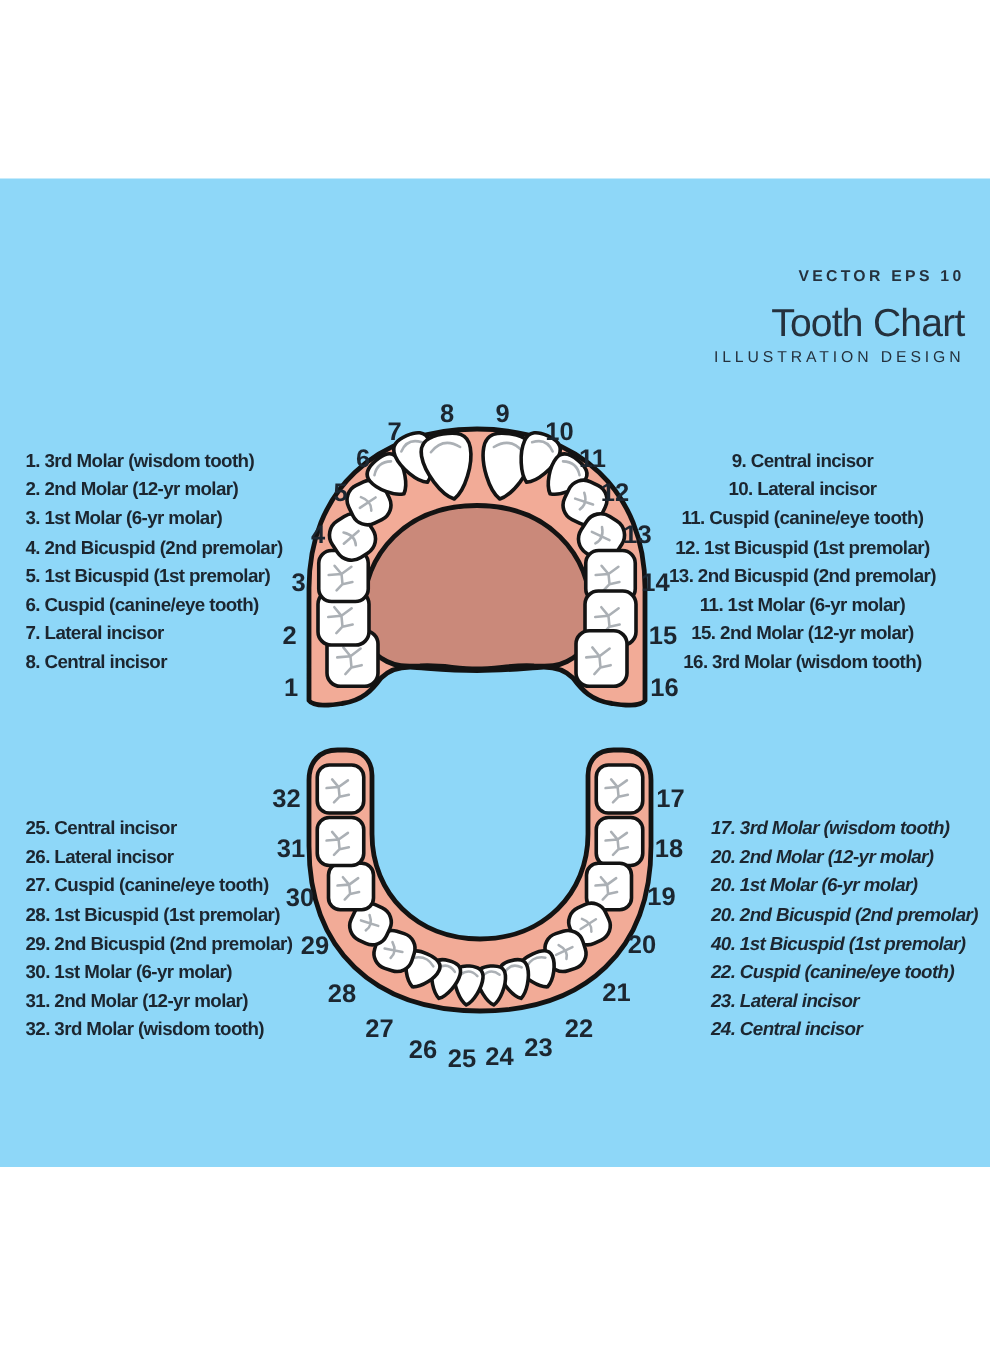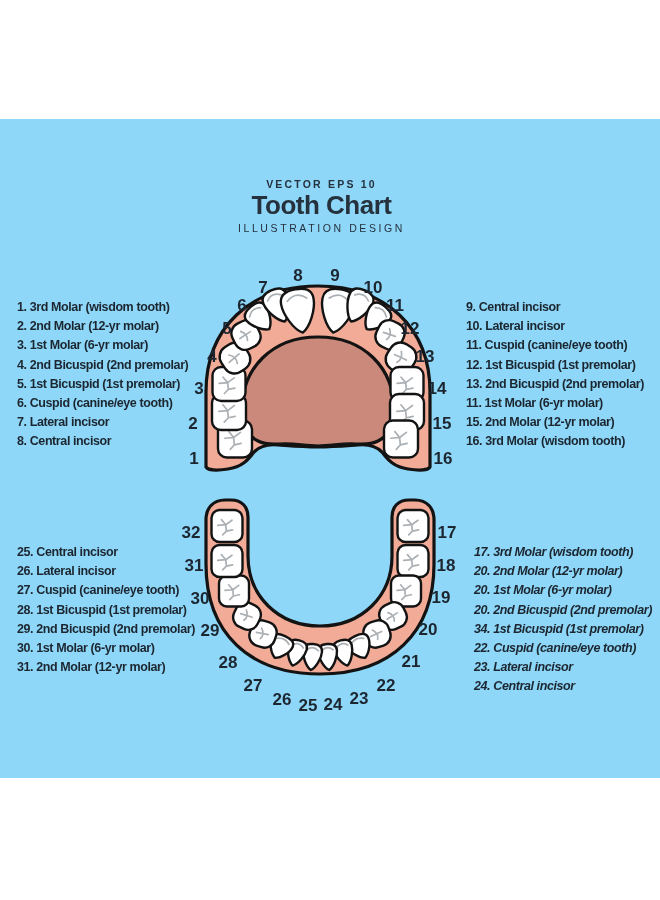--- a/index.html
+++ b/index.html
@@ -4,39 +4,39 @@
 <style>
   html,body{margin:0;padding:0;}
   body{
     width:660px;height:900px;position:relative;background:#ffffff;
     font-family:"Liberation Sans", sans-serif;overflow:hidden;
   }
   .blue-square{
     position:absolute;left:0;top:119px;width:660px;height:659px;
     background:var(--background_blue,#8ed7f8);
   }
-  .header{position:absolute;left:0;top:178px;width:643px;text-align:center;}
+  .header{position:absolute;left:0;top:178px;width:643px;text-align:right;}
   .kicker{
     font-size:10.5px;font-weight:700;letter-spacing:2.2px;
     color:var(--title_dark,#25313d);
   }
   .title{
-    font-size:26px;font-weight:700;letter-spacing:-0.5px;line-height:28px;
-    color:var(--title_dark,#25313d);margin-top:1px;
+    font-size:26px;font-weight:400;letter-spacing:-0.5px;line-height:28px;
+    color:var(--title_dark,#25313d);margin-top:11px;
   }
   .subtitle{
     font-size:10.5px;font-weight:400;letter-spacing:2.6px;
     color:var(--title_dark,#25313d);margin-top:3px;
   }
   .legend{
     position:absolute;font-size:12.5px;font-weight:700;letter-spacing:-0.4px;
     line-height:19.2px;color:var(--text_dark,#1c2630);white-space:nowrap;
   }
   .legend.ul{left:17px;top:298px;}
-  .legend.ur{left:466px;top:298px;}
+  .legend.ur{left:446px;top:298px;text-align:center;}
   .legend.ll{left:17px;top:543px;}
   .legend.lr{left:474px;top:543px;font-style:italic;}
   svg.diagram{position:absolute;left:0;top:0;}
   .gum{fill:var(--gum_pink,#f2ab97);stroke:var(--outline_black,#131313);stroke-width:3.2;stroke-linejoin:round;}
   .palate{fill:var(--palate_pink,#ca897a);stroke:var(--outline_black,#131313);stroke-width:3.2;stroke-linejoin:round;}
   .tooth{fill:var(--tooth_white,#ffffff);stroke:var(--outline_black,#131313);stroke-width:2.4;stroke-linejoin:round;}
   .fissure{fill:none;stroke:var(--fissure_gray,#abb0b5);stroke-width:1.7;stroke-linecap:round;stroke-linejoin:round;}
   .tooth-num{
     font-family:"Liberation Sans", sans-serif;font-size:17px;font-weight:700;
     fill:var(--text_dark,#1c2630);text-anchor:middle;
@@ -74,27 +74,28 @@
     <div class="legend-line">16. 3rd Molar (wisdom tooth)</div>
   </div>
 <div class="legend ll">
     <div class="legend-line">25. Central incisor</div>
     <div class="legend-line">26. Lateral incisor</div>
     <div class="legend-line">27. Cuspid (canine/eye tooth)</div>
     <div class="legend-line">28. 1st Bicuspid (1st premolar)</div>
     <div class="legend-line">29. 2nd Bicuspid (2nd premolar)</div>
     <div class="legend-line">30. 1st Molar (6-yr molar)</div>
     <div class="legend-line">31. 2nd Molar (12-yr molar)</div>
+    <div class="legend-line">32. 3rd Molar (wisdom tooth)</div>
   </div>
 <div class="legend lr">
     <div class="legend-line">17. 3rd Molar (wisdom tooth)</div>
     <div class="legend-line">20. 2nd Molar (12-yr molar)</div>
     <div class="legend-line">20. 1st Molar (6-yr molar)</div>
     <div class="legend-line">20. 2nd Bicuspid (2nd premolar)</div>
-    <div class="legend-line">34. 1st Bicuspid (1st premolar)</div>
+    <div class="legend-line">40. 1st Bicuspid (1st premolar)</div>
     <div class="legend-line">22. Cuspid (canine/eye tooth)</div>
     <div class="legend-line">23. Lateral incisor</div>
     <div class="legend-line">24. Central incisor</div>
   </div>
 
 <svg class="diagram" width="660" height="900" viewBox="0 0 660 900">
   <g>
     <path class="gum" d="
       M 206 467 L 206 392
       C 206 328 250 286 318 286

